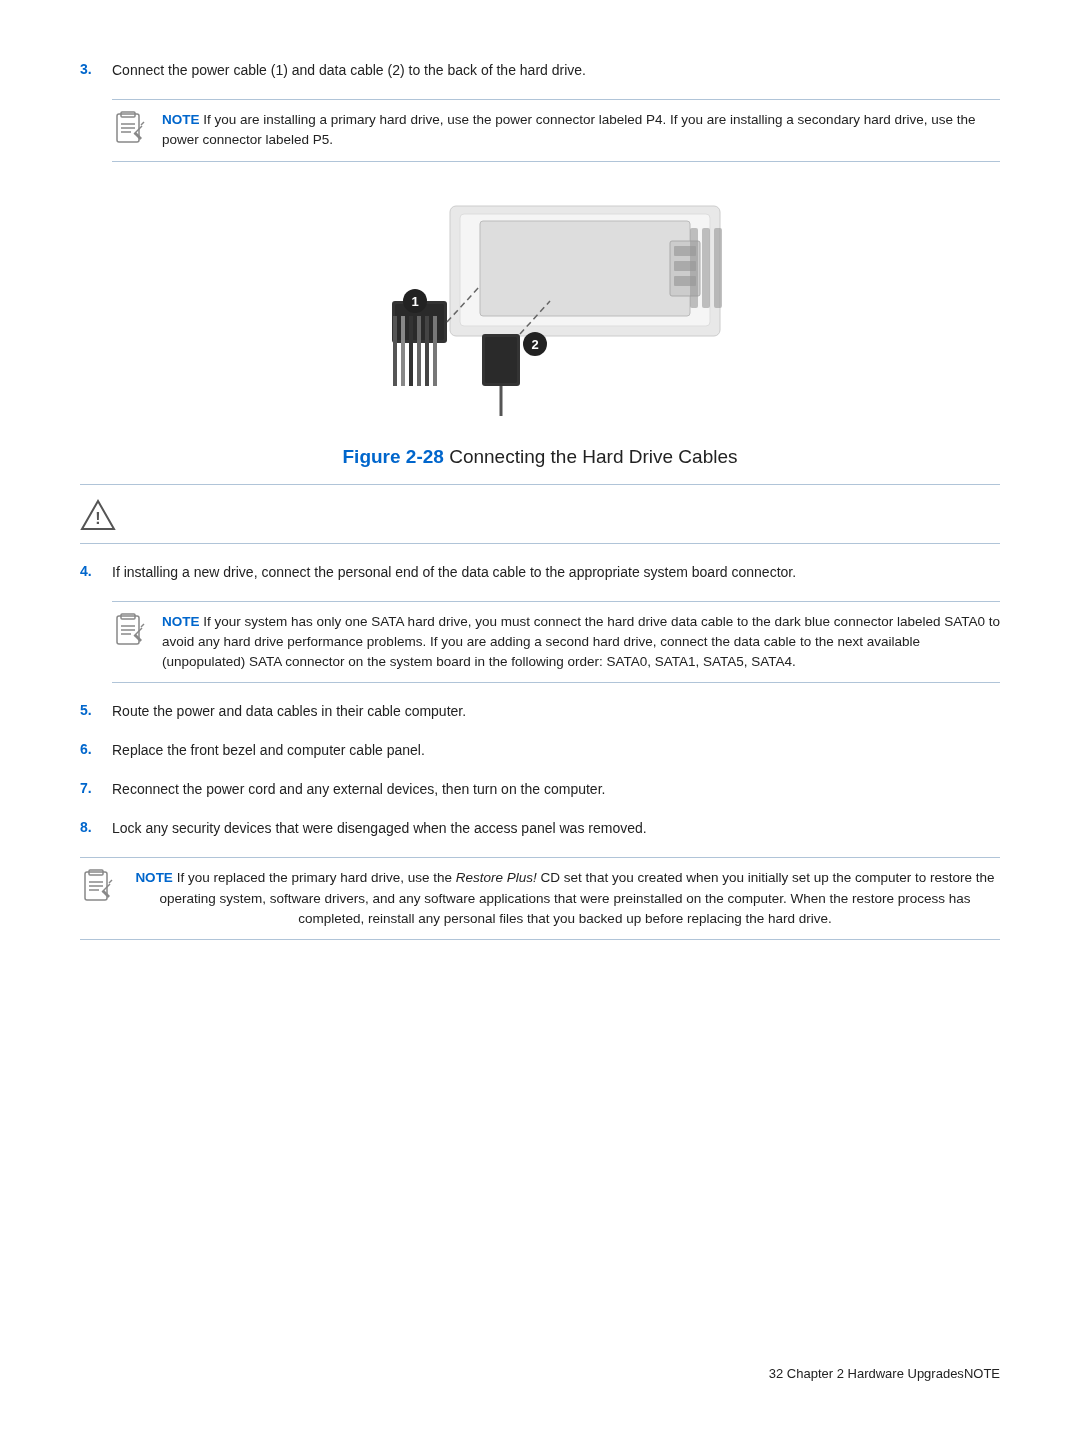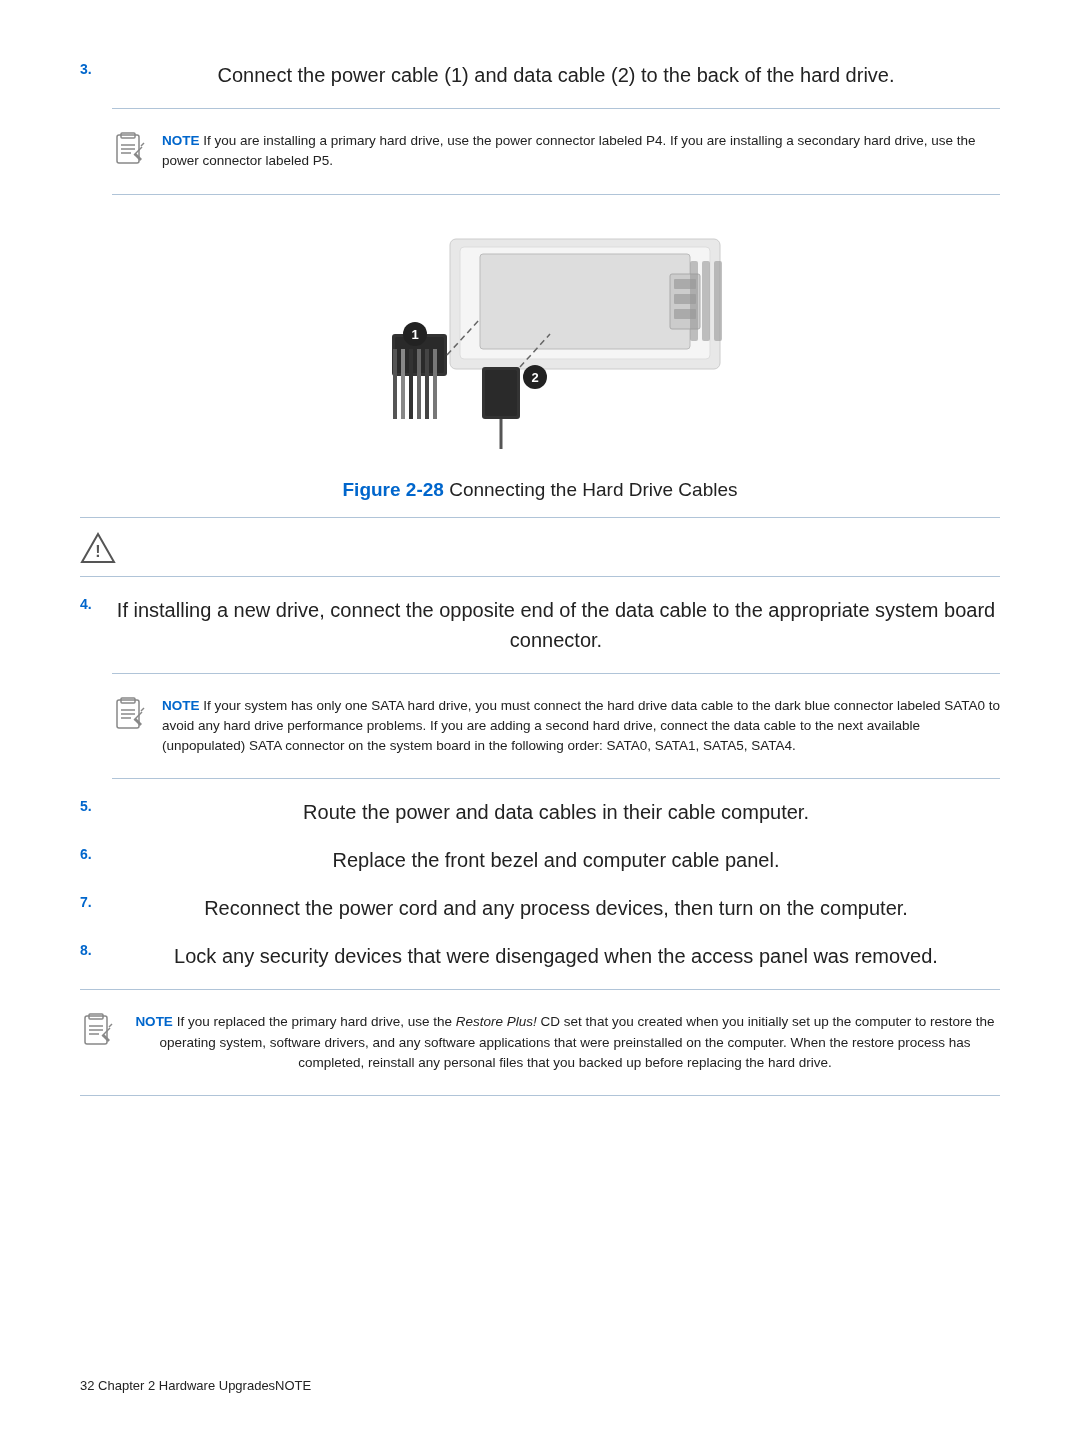--- a/index.html
+++ b/index.html
@@ -23,31 +23,30 @@
     .step-number {
       color: #0066cc;
       font-weight: bold;
       min-width: 32px;
       font-size: 14px;
       padding-top: 1px;
     }
 
     .step-text {
       flex: 1;
-      font-size: 20px;
+      font-size: 14px;
       line-height: 1.5;
-      text-align: center;
     }
 
     .note-box {
       border-top: 1px solid #b0c4d8;
       border-bottom: 1px solid #b0c4d8;
       display: flex;
       align-items: flex-start;
-      padding: 22px 0;
+      padding: 10px 0;
       margin: 12px 0 18px 32px;
       gap: 12px;
     }
 
     .note-icon {
       min-width: 38px;
       min-height: 38px;
       width: 38px;
       height: 38px;
       flex-shrink: 0;
@@ -116,25 +115,25 @@
     }
 
     
     .hd-illustration {
       width: 420px;
       height: 260px;
     }
 
     .footer {
       position: absolute;
-      bottom: 44px;
+      bottom: 56px;
       left: 80px;
       right: 80px;
       display: flex;
-      justify-content: flex-start;
+      justify-content: flex-end;
       font-size: 13px;
       color: #222;
     }
   </style>
 </head>
 <body>
 
 <div class="step-item">
   <span class="step-number">3.</span>
   <div class="step-text">Connect the power cable (1) and data cable (2) to the back of the hard drive.</div>
@@ -217,21 +216,21 @@
 
     <svg width="36" height="36" viewBox="0 0 36 36" xmlns="http://www.w3.org/2000/svg">
       <polygon points="18,4 34,32 2,32" fill="none" stroke="#555" stroke-width="2"></polygon>
       <text x="18" y="27" text-anchor="middle" fill="#555" font-size="16" font-weight="bold">!</text>
     </svg>
   </div>
 </div>
 
 <div class="step-item">
   <span class="step-number">4.</span>
-  <div class="step-text">If installing a new drive, connect the opposite end of the data cable to the appropriate system board connector.</div>
+  <div class="step-text">If installing a new drive, connect the personal end of the data cable to the appropriate system board connector.</div>
 </div>
 
 <div class="note-box">
   <div class="note-icon">
     <svg viewBox="0 0 38 38" xmlns="http://www.w3.org/2000/svg">
       <rect x="5" y="4" width="22" height="28" rx="2" ry="2" fill="none" stroke="#888" stroke-width="1.5"></rect>
       <rect x="9" y="2" width="14" height="5" rx="1" fill="none" stroke="#888" stroke-width="1.5"></rect>
       <line x1="9" y1="14" x2="23" y2="14" stroke="#888" stroke-width="1.5"></line>
       <line x1="9" y1="18" x2="23" y2="18" stroke="#888" stroke-width="1.5"></line>
       <line x1="9" y1="22" x2="19" y2="22" stroke="#888" stroke-width="1.5"></line>
@@ -251,21 +250,21 @@
   <div class="step-text">Route the power and data cables in their cable computer.</div>
 </div>
 
 <div class="step-item">
   <span class="step-number">6.</span>
   <div class="step-text">Replace the front bezel and computer cable panel.</div>
 </div>
 
 <div class="step-item">
   <span class="step-number">7.</span>
-  <div class="step-text">Reconnect the power cord and any process devices, then turn on the computer.</div>
+  <div class="step-text">Reconnect the power cord and any external devices, then turn on the computer.</div>
 </div>
 
 <div class="step-item">
   <span class="step-number">8.</span>
   <div class="step-text">Lock any security devices that were disengaged when the access panel was removed.</div>
 </div>
 
 <div class="note-box" style="margin-left:0;text-align:center;">
   <div class="note-icon">
     <svg viewBox="0 0 38 38" xmlns="http://www.w3.org/2000/svg">

